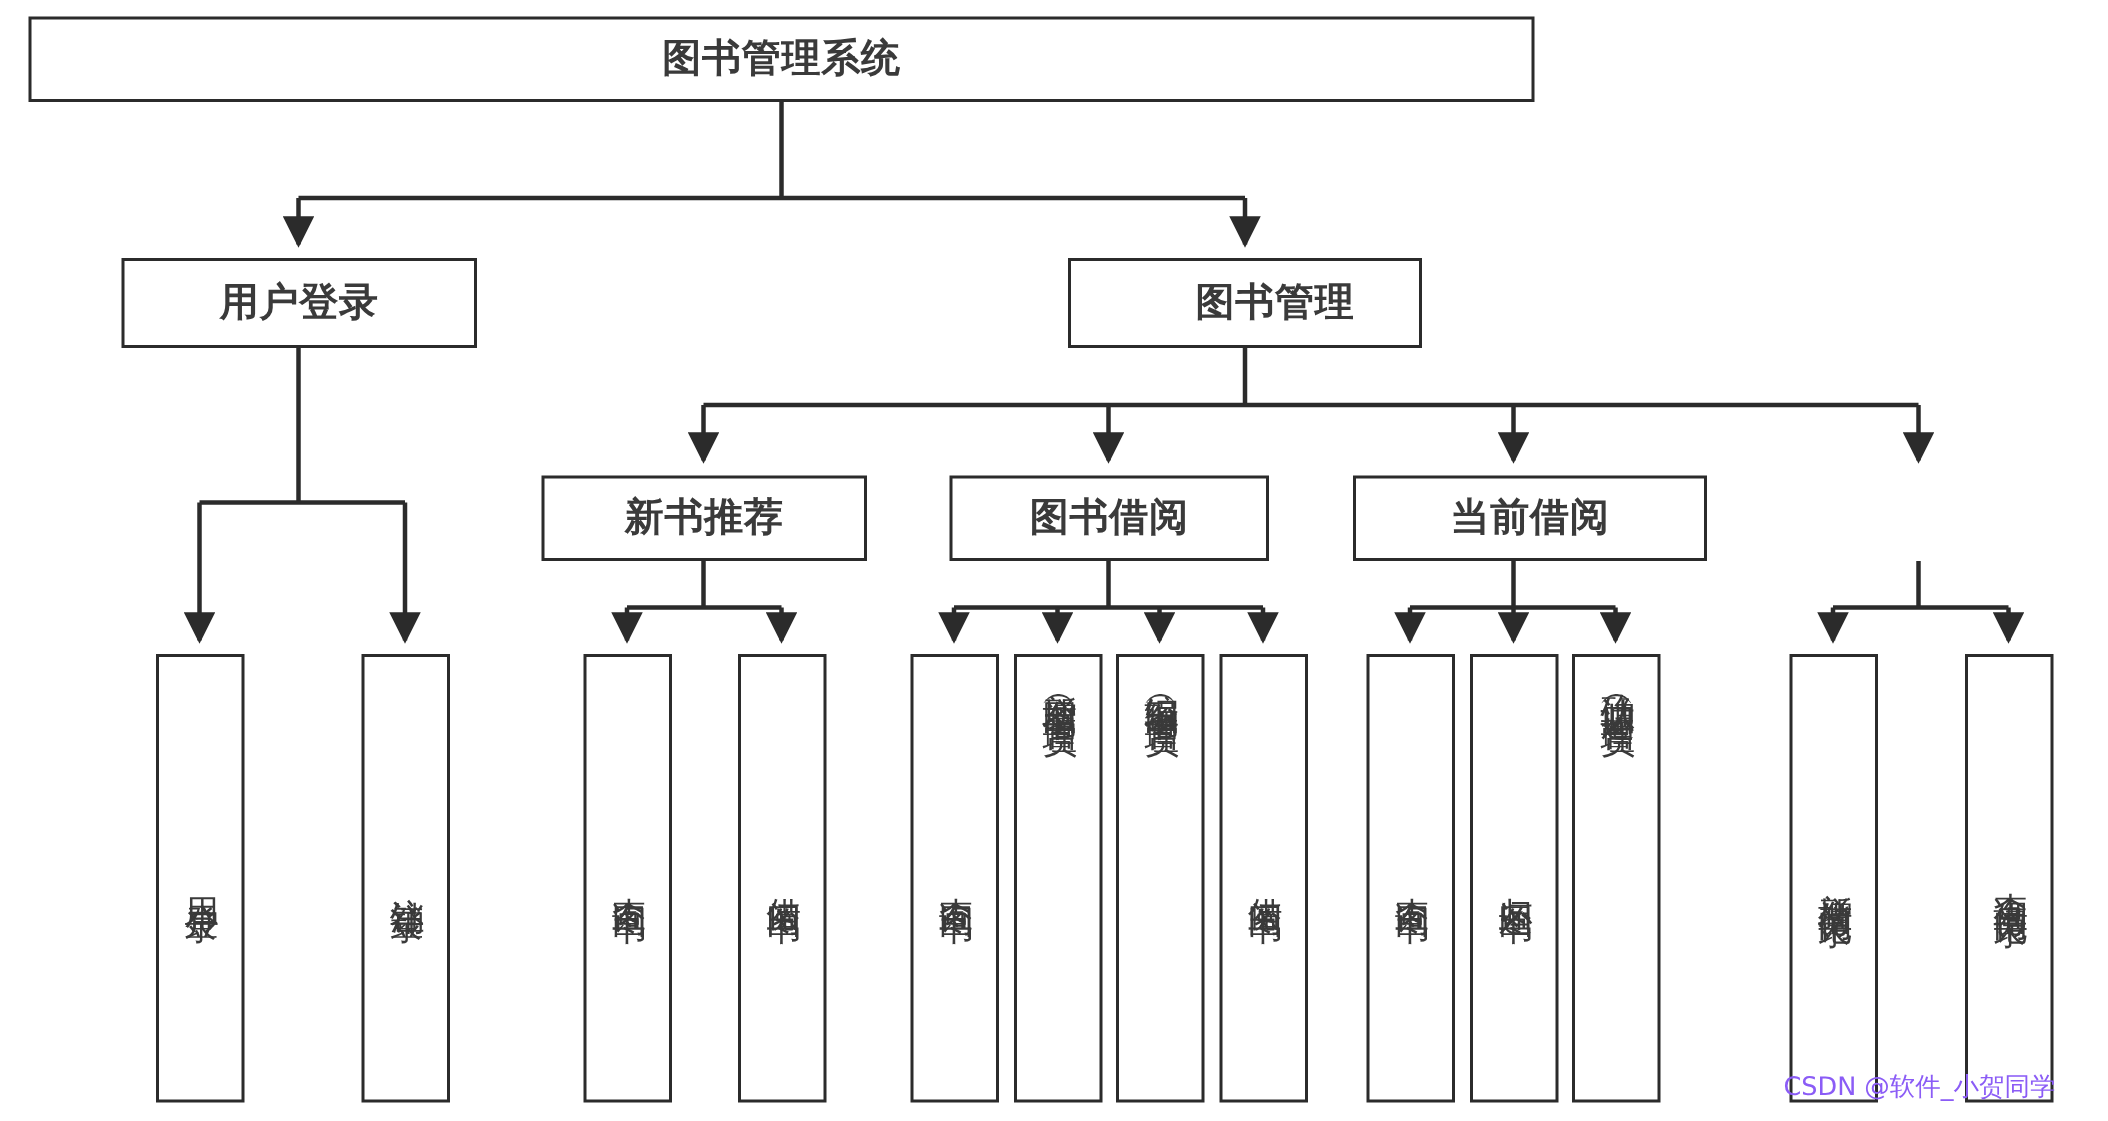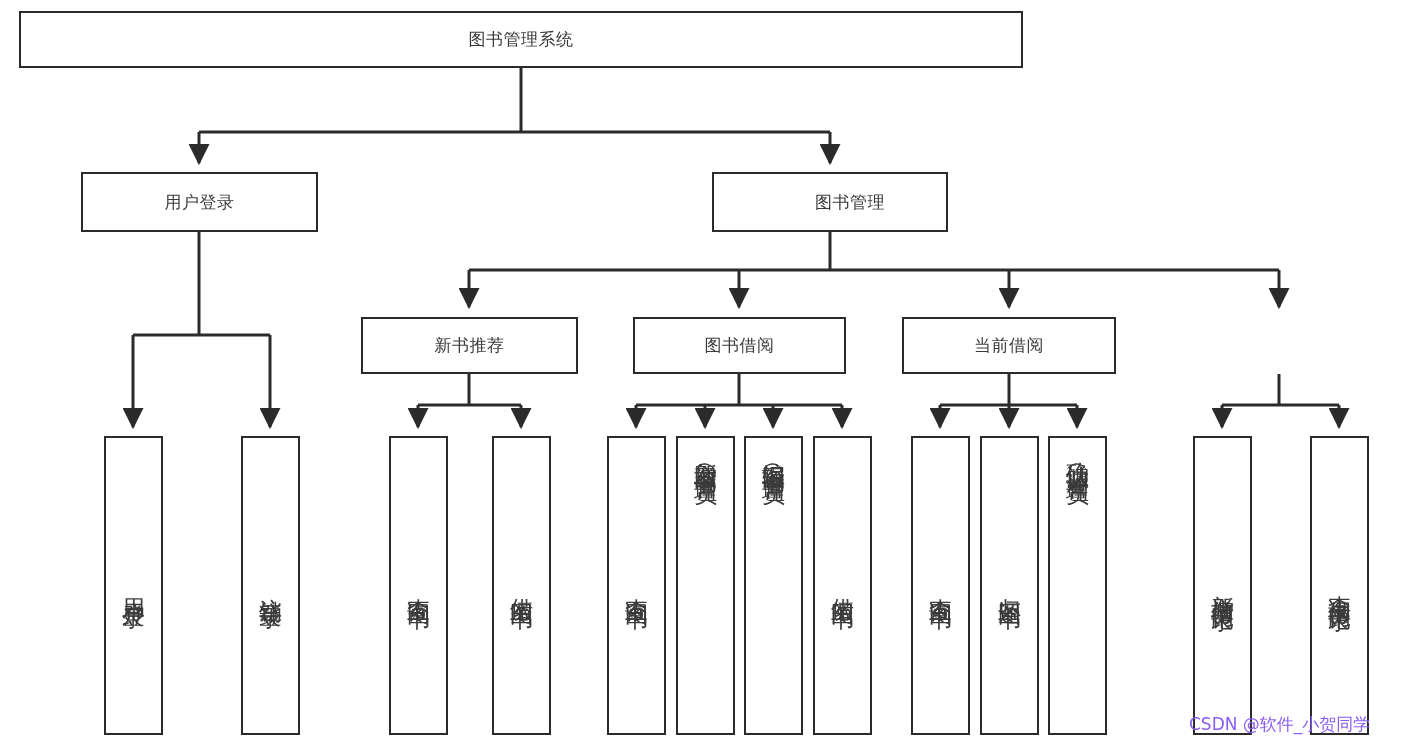--- a/index.html
+++ b/index.html
@@ -36,22 +36,23 @@
     justify-content: center;
     color: #3a3a3a;
   }
   .node .label {
     color: #3a3a3a;
     line-height: 1.18;
     text-align: center;
     letter-spacing: 0.5px;
   }
   .node.horizontal .label {
-    font-size: 17px;
+    font-size: 26px;
     white-space: nowrap;
+    font-weight: bold;
   }
   .node.vertical {
     align-items: flex-start;
     padding-top: 6px;
   }
   .node.vertical .label {
     writing-mode: vertical-rl;
     text-orientation: upright;
     font-size: 23px;
     letter-spacing: 3px;
@@ -136,21 +137,21 @@
   <div class="node horizontal" style="left:712px; top:172px; width:236px; height:60px;padding-left:40px;">
     <span class="label">图书管理</span>
   </div>
 
   <div class="node horizontal" style="left:633px; top:317px; width:213px; height:57px;">
     <span class="label">图书借阅</span>
   </div>
   <div class="node horizontal" style="left:361px; top:317px; width:217px; height:57px;">
     <span class="label">新书推荐</span>
   </div>
-  <div class="node horizontal" style="left:902px; top:317px; width:214px; height:57px;">
+  <div class="node horizontal" style="left:902px; top:317px; width:236px; height:57px;">
     <span class="label">当前借阅</span>
   </div>
 
   <div class="node vertical centered" style="left:104px; top:436px; width:59px; height:299px;">
     <span class="label">用户登录</span>
   </div>
   <div class="node vertical centered" style="left:241px; top:436px; width:59px; height:299px;">
     <span class="label">注销登录</span>
   </div>
 

